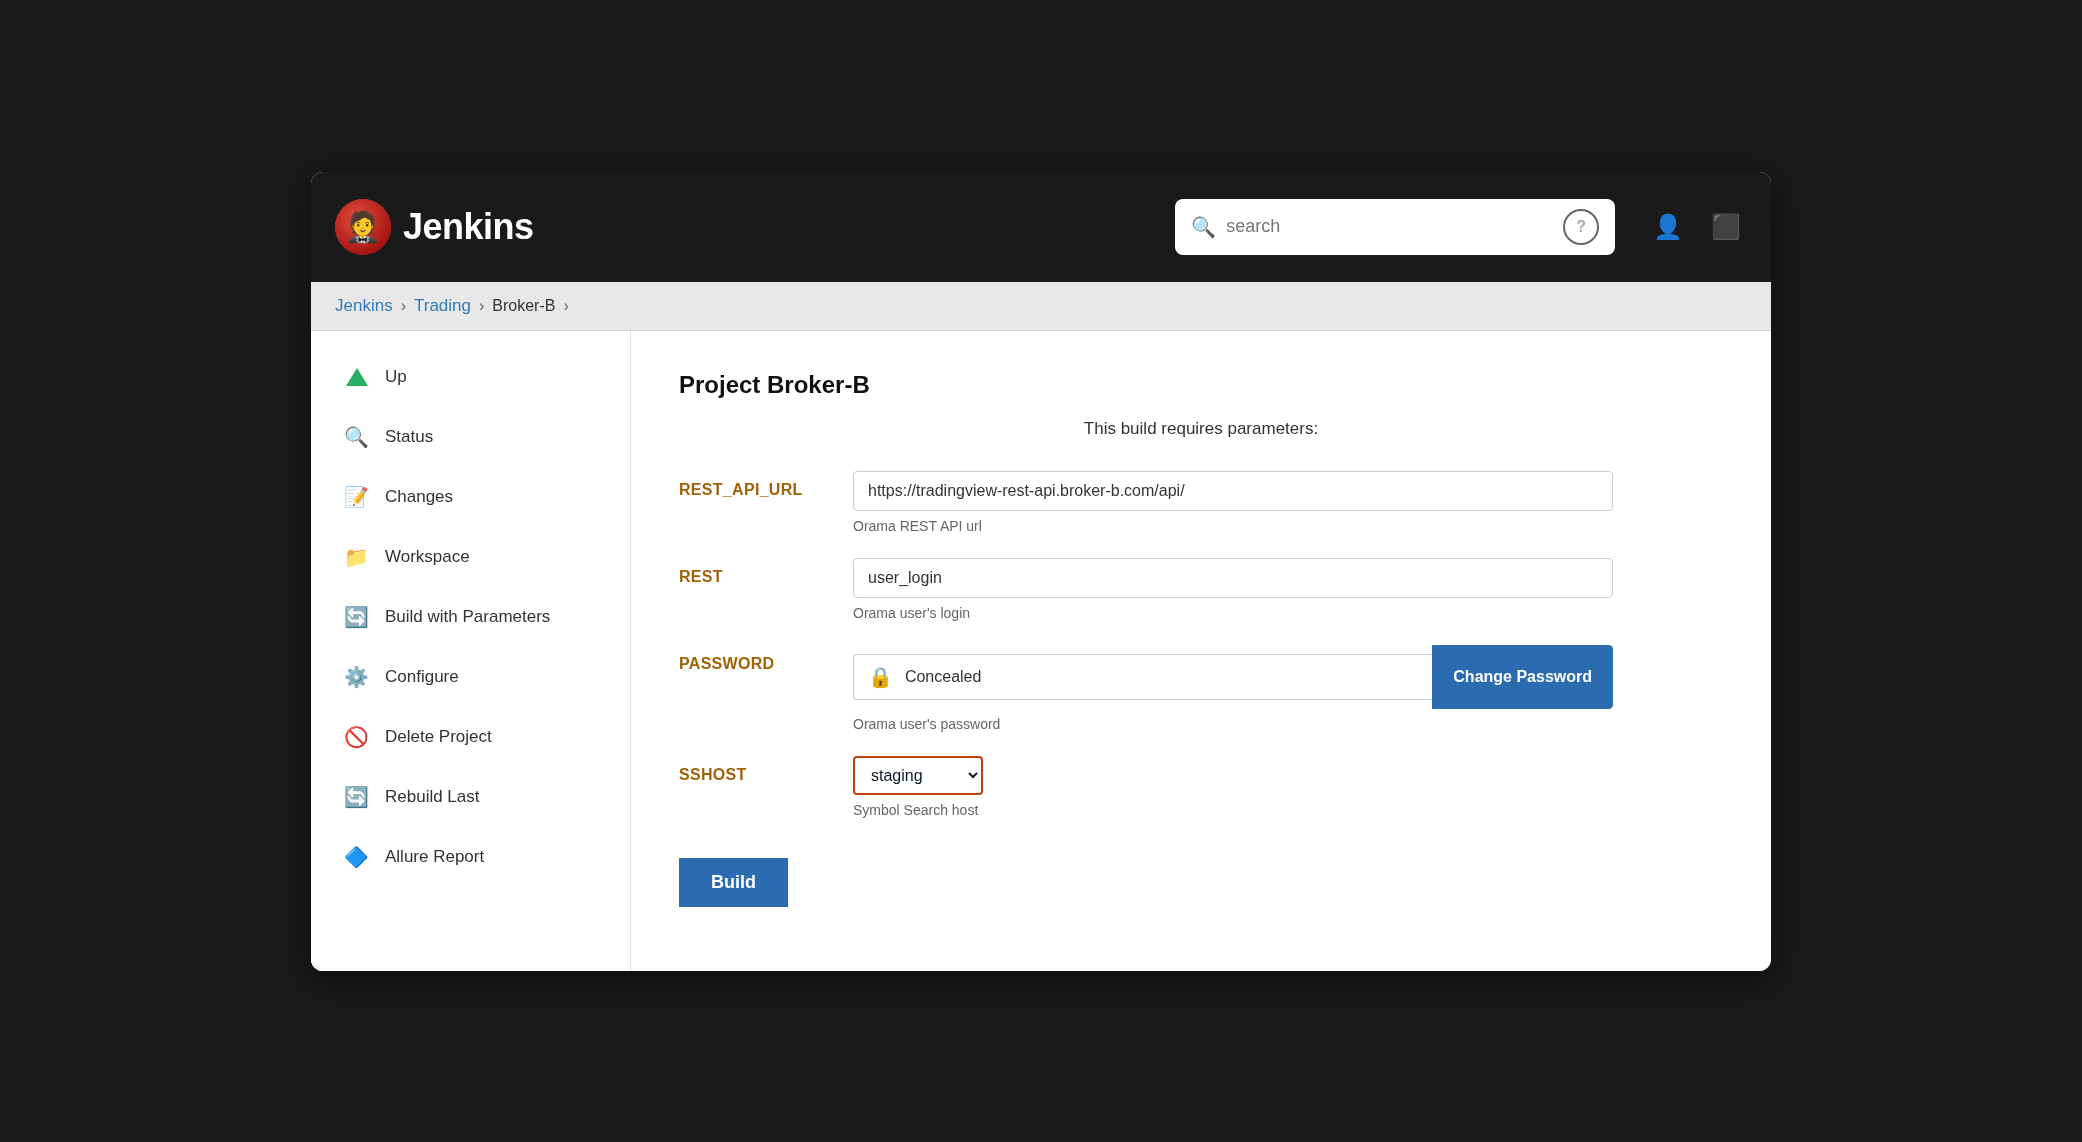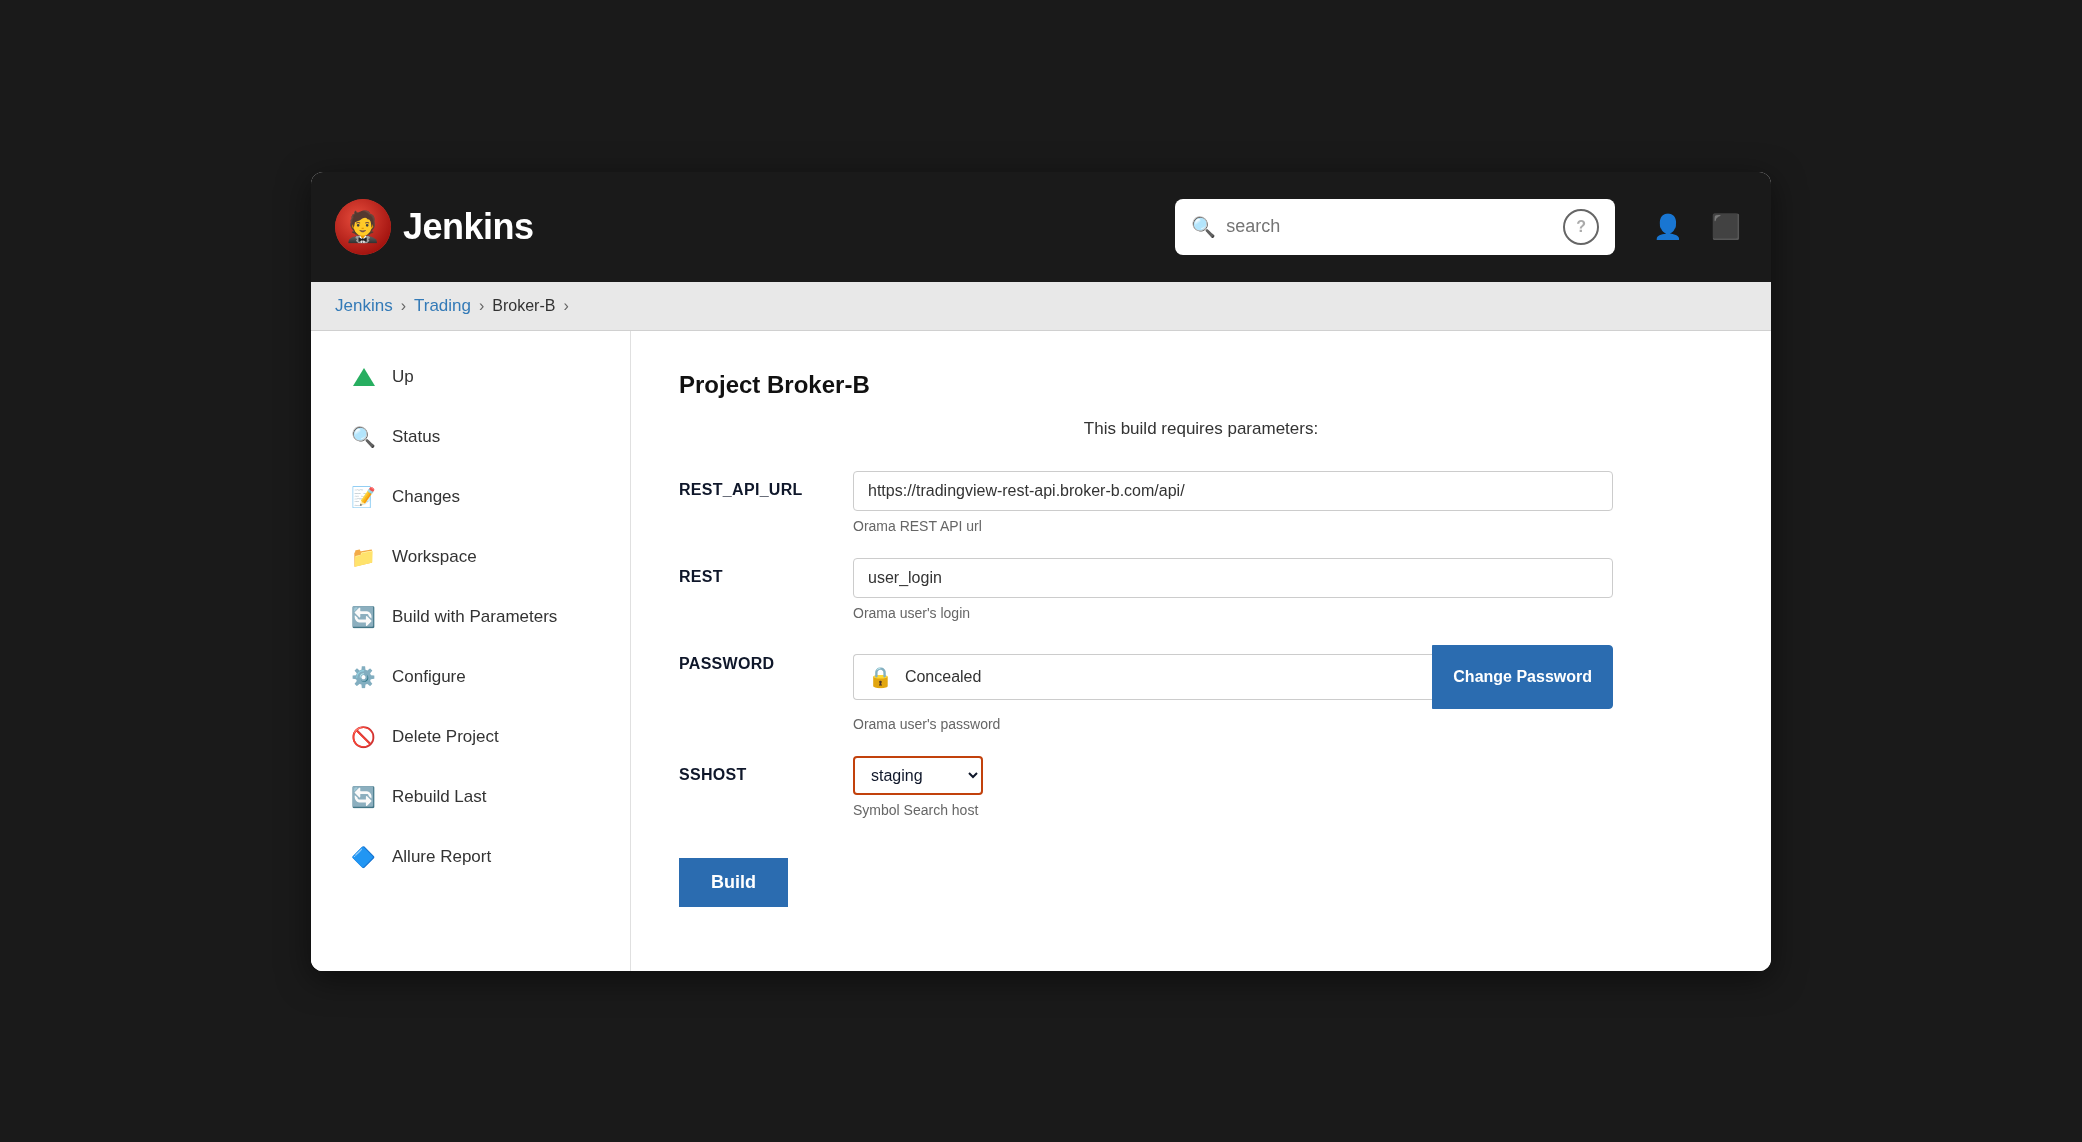--- a/index.html
+++ b/index.html
@@ -142,21 +142,21 @@
       display: flex;
       background: white;
       min-height: 640px;
     }
     
     .sidebar {
       width: 320px;
       min-width: 320px;
       background: white;
       border-right: 1px solid #e0e0e0;
-      padding: 16px 15px;
+      padding: 16px 8px;
     }
     .sidebar-item {
       display: flex;
       align-items: center;
       gap: 14px;
       padding: 16px 24px;
       cursor: pointer;
       font-size: 17px;
       color: #333;
       text-decoration: none;
@@ -199,21 +199,21 @@
     }
     .form-row {
       margin-bottom: 24px;
       display: flex;
       align-items: flex-start;
       gap: 24px;
     }
     .form-label {
       font-size: 16px;
       font-weight: 600;
-      color: #0f172a;
+      color: #a16207;
       min-width: 150px;
       padding-top: 10px;
       letter-spacing: 0.3px;
     }
     .form-field-wrap {
       flex: 1;
       max-width: 760px;
     }
     .form-input {
       width: 100%;

